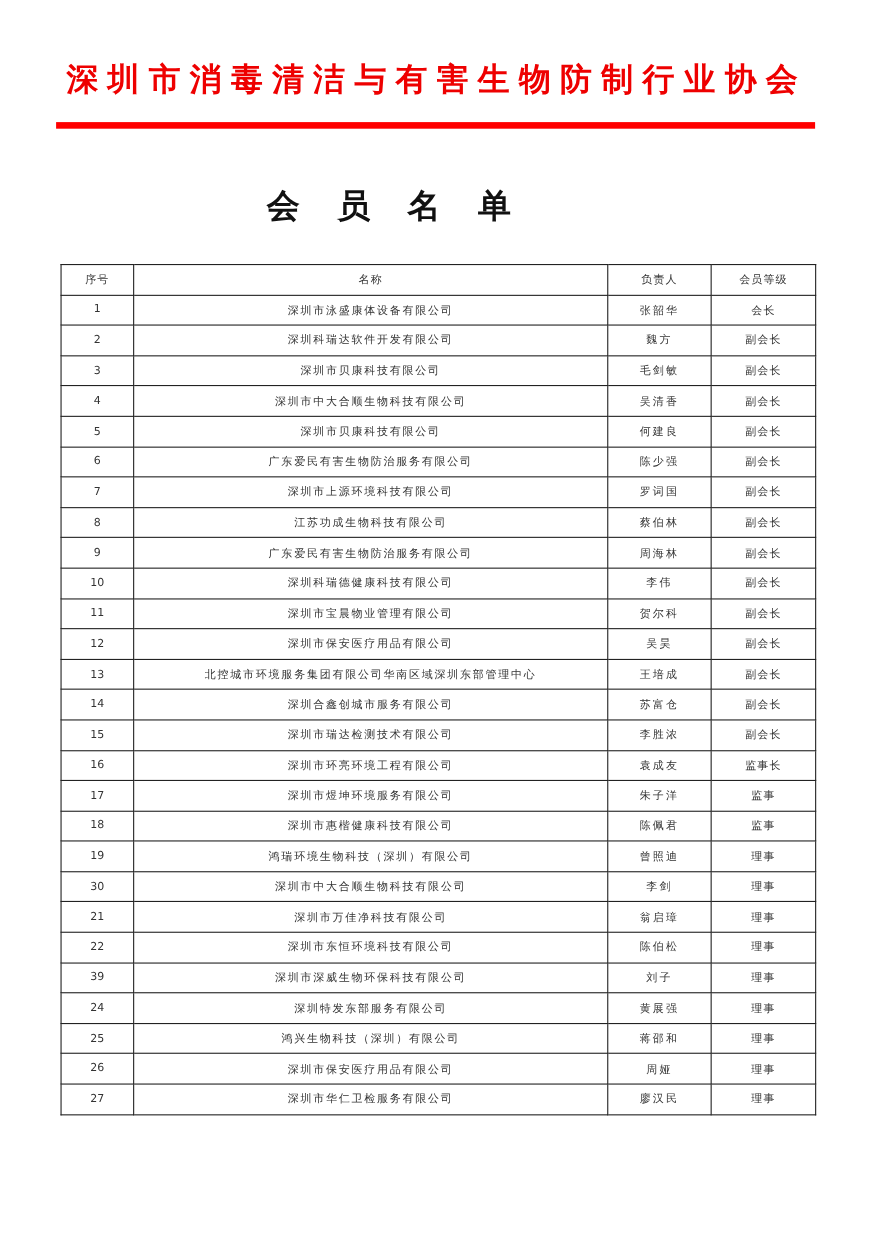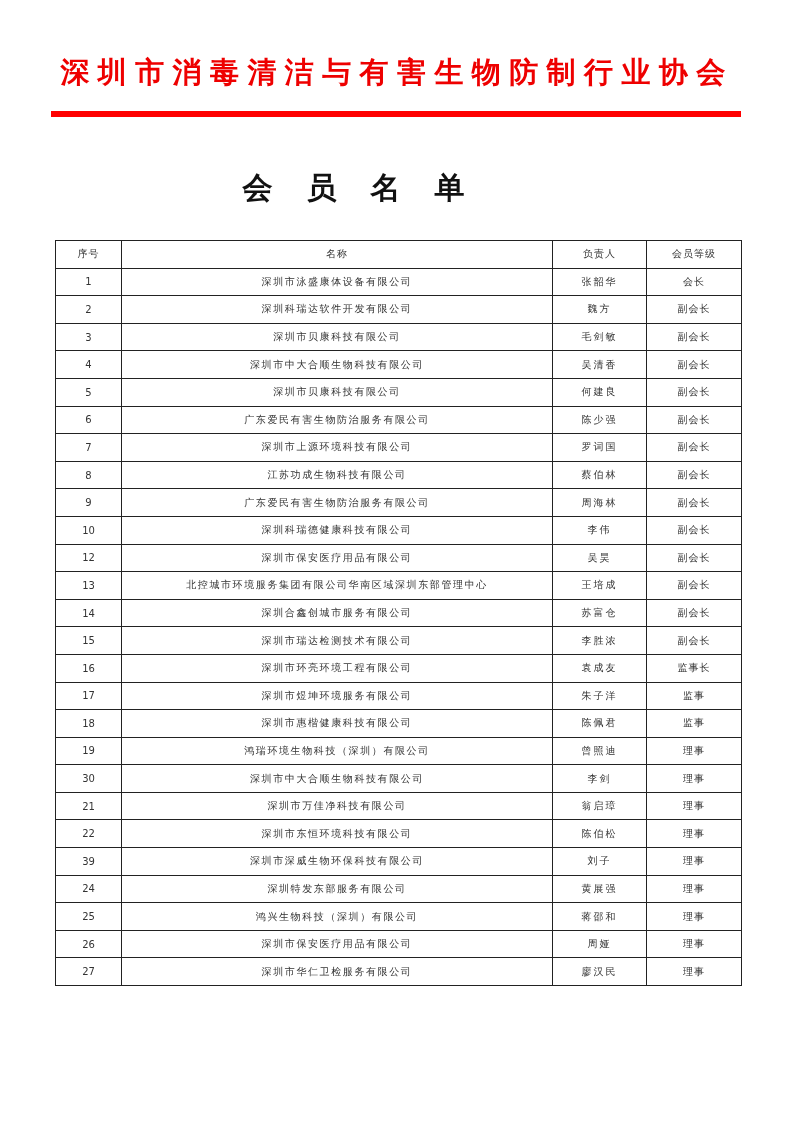--- a/index.html
+++ b/index.html
@@ -115,20 +115,26 @@
         <td class="person">周海林</td>
         <td class="level">副会长</td>
       </tr>
       <tr>
         <td class="no">10</td>
         <td class="name">深圳科瑞德健康科技有限公司</td>
         <td class="person">李伟</td>
         <td class="level">副会长</td>
       </tr>
       <tr>
+        <td class="no">11</td>
+        <td class="name">深圳市宝晨物业管理有限公司</td>
+        <td class="person">贺尔科</td>
+        <td class="level">副会长</td>
+      </tr>
+      <tr>
         <td class="no">12</td>
         <td class="name">深圳市保安医疗用品有限公司</td>
         <td class="person">吴昊</td>
         <td class="level">副会长</td>
       </tr>
       <tr>
         <td class="no">13</td>
         <td class="name">北控城市环境服务集团有限公司华南区域深圳东部管理中心</td>
         <td class="person">王培成</td>
         <td class="level">副会长</td>

